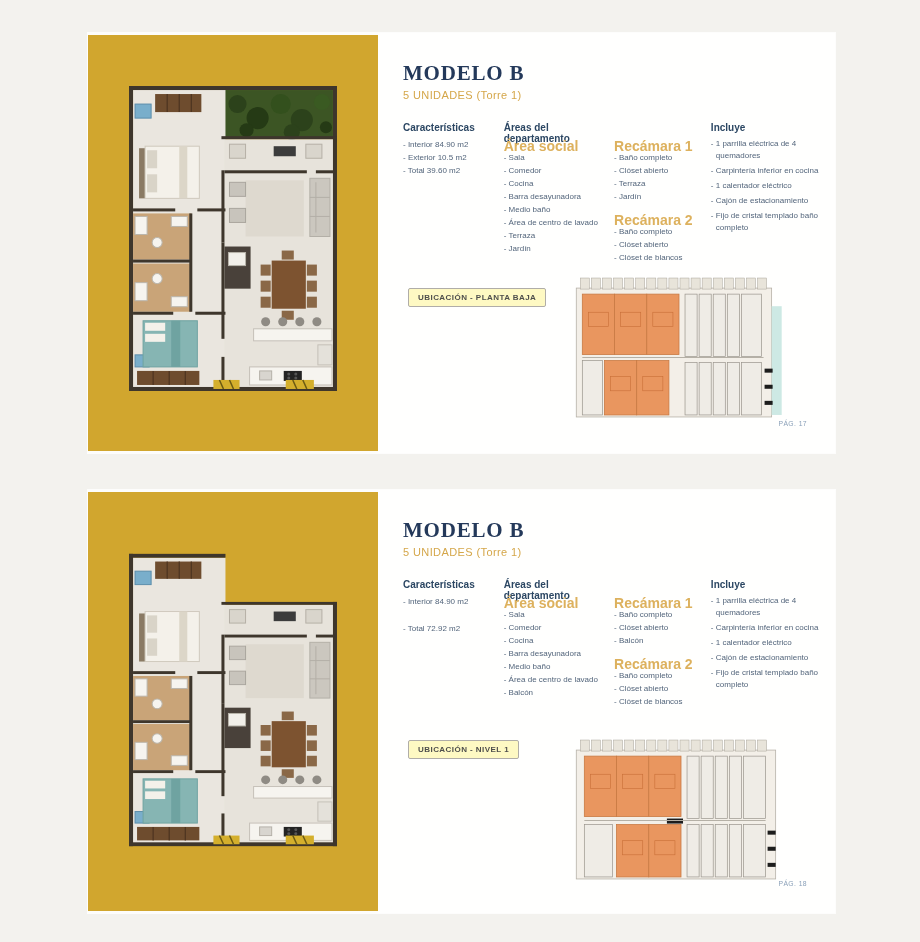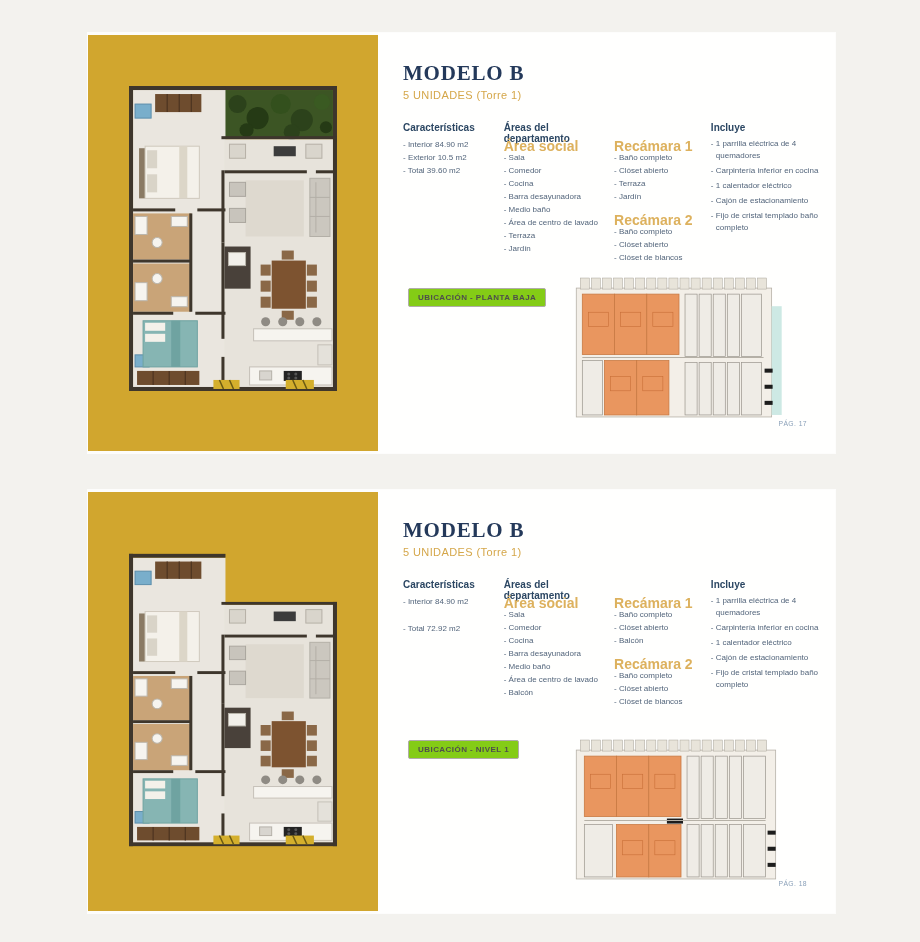--- a/index.html
+++ b/index.html
@@ -44,21 +44,21 @@
   .sub-header{
     font-size:14px;font-weight:600;color:#ddb15d;height:13px;
   }
   .sub-header.rec2{margin-top:9px;}
   .list div{
     font-size:8px;color:#53657b;line-height:13px;white-space:nowrap;
   }
   .list.wrap div{white-space:normal;padding-left:5px;text-indent:-5px;margin-bottom:3px;line-height:12px;}
   .list.gap-first div:first-child{margin-bottom:14px;}
   .ubicacion-box{
-    position:absolute;left:30px;display:inline-block;background:#84cc16;
+    position:absolute;left:30px;display:inline-block;background:#fef9c3;
     border:1px solid #b0ada8;border-radius:2px;padding:4px 9px;
     font-size:8px;font-weight:700;color:#4e4e4c;letter-spacing:.45px;white-space:nowrap;
   }
   .card1 .ubicacion-box{top:255px;}
   .card2 .ubicacion-box{top:250px;text-align:center;}
   .site-plan{position:absolute;left:196px;width:214px;height:146px;}
   .card1 .site-plan{top:243px;}
   .card2 .site-plan{top:248px;}
   .page-num{
     position:absolute;right:28px;bottom:26px;

